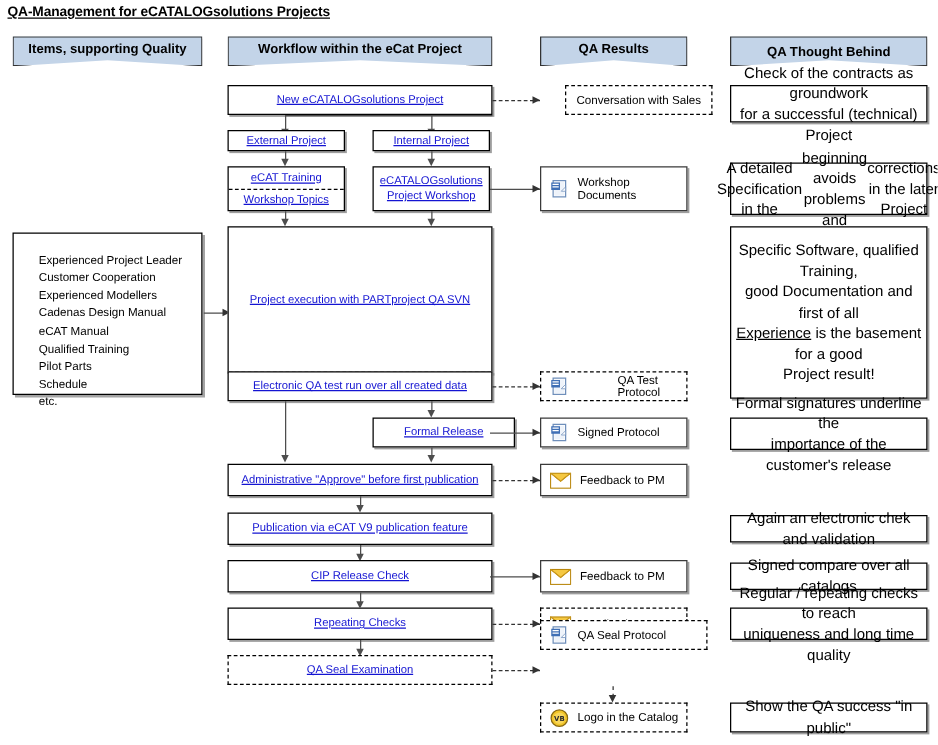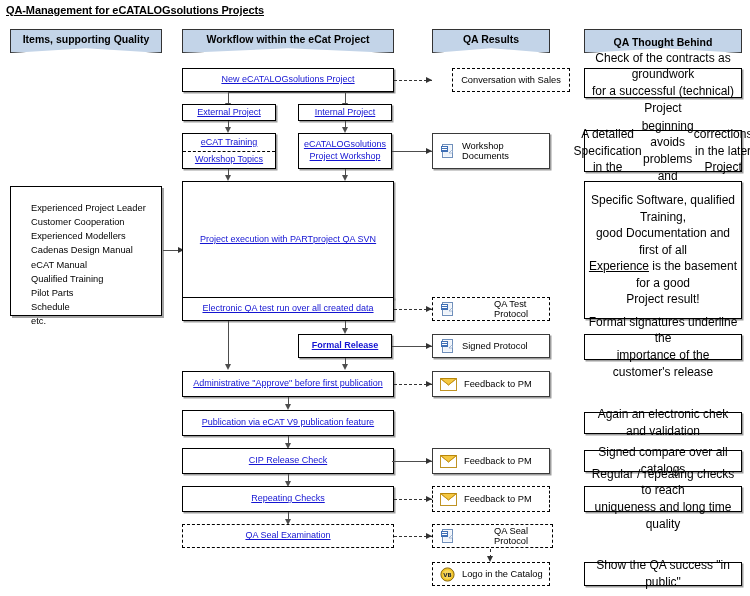--- a/index.html
+++ b/index.html
@@ -211,21 +211,21 @@
   <div class="box wf" style="left:182px;top:297px;width:212px;height:24px;">
     <span class="lk">Electronic QA test run over all created data</span>
   </div>
 
   <div class="ln lnv" style="left:345px;top:321px;height:9px;"></div>
   <div class="arrow-d" style="left:341.6px;top:328px;"></div>
 
   <div class="ln lnv" style="left:228px;top:321px;height:45px;"></div>
   <div class="arrow-d" style="left:224.6px;top:364px;"></div>
 
-  <div class="box wf" style="left:298px;top:334px;width:94px;height:24px;font-weight:bold;">
+  <div class="box wf" style="left:298px;top:334px;width:114px;height:24px;">
     <span class="lk">Formal Release</span>
   </div>
   <div class="ln lnv" style="left:345px;top:358px;height:9px;"></div>
   <div class="arrow-d" style="left:341.6px;top:364px;"></div>
 
   <div class="box wf" style="left:182px;top:371px;width:212px;height:26px;">
     <span class="lk">Administrative "Approve" before first publication</span>
   </div>
   <div class="ln lnv" style="left:288px;top:397px;height:9px;"></div>
   <div class="arrow-d" style="left:284.6px;top:404px;"></div>
@@ -351,21 +351,21 @@
     <span class="ic">
       <svg width="17" height="13" viewBox="0 0 17 13">
         <rect x="0.5" y="0.5" width="16" height="12" fill="#f5c842" stroke="#b8860b" stroke-width="1"></rect>
         <path d="M0.5 0.5 L8.5 7 L16.5 0.5 L16.5 12.5 L0.5 12.5 Z" fill="#ffffff" stroke="#b8860b" stroke-width="0.8"></path>
         <path d="M0.5 0.5 L8.5 7 L16.5 0.5" fill="none" stroke="#c9971a" stroke-width="1"></path>
       </svg>
     </span>
     <span class="tx">Feedback to PM</span>
   </div>
 
-  <div class="res dashed" style="left:432px;top:524px;width:121px;height:24px;gap:32px;">
+  <div class="res dashed" style="left:432px;top:496px;width:134px;height:24px;">
     <span class="ic">
       <svg width="15" height="16" viewBox="0 0 15 16">
         <rect x="2.5" y="1.5" width="10" height="13" fill="#ffffff" stroke="#6f8fbb" stroke-width="1"></rect>
         <rect x="3.5" y="2.5" width="8" height="11" fill="#eef3fa"></rect>
         <rect x="1" y="3" width="7" height="6" fill="#3f6fb5"></rect>
         <rect x="2" y="4" width="5" height="1" fill="#ffffff"></rect>
         <rect x="2" y="6" width="5" height="1" fill="#ffffff"></rect>
         <path d="M9 10 l3.5 0 l0 -3.5 z" fill="#ffffff" stroke="#6f8fbb" stroke-width="0.6"></path>
       </svg>
     </span>

